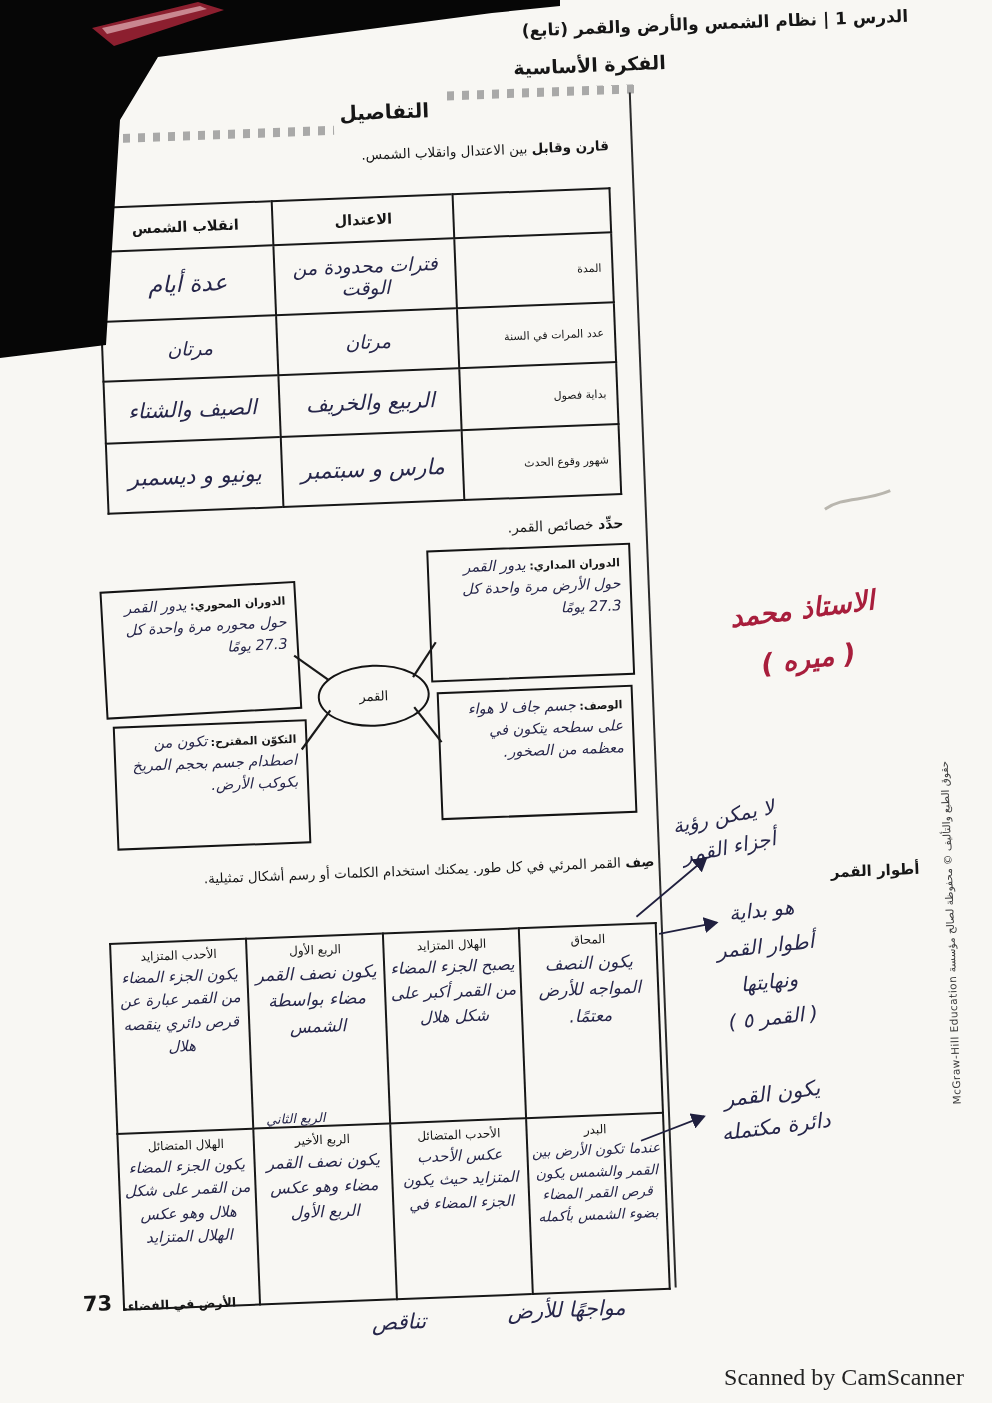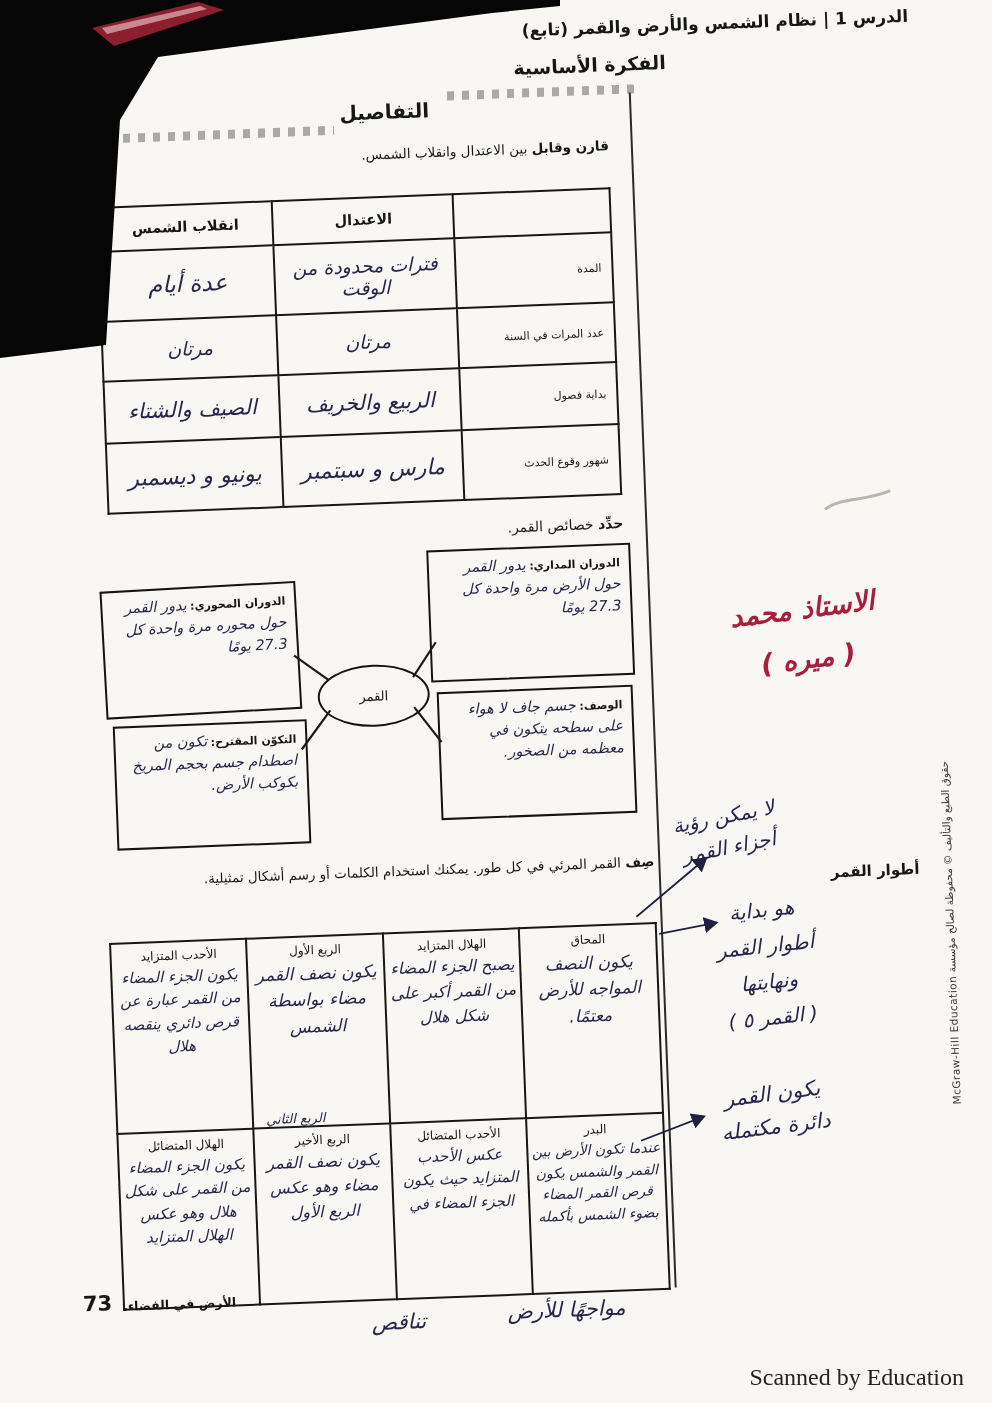--- a/index.html
+++ b/index.html
@@ -239,13 +239,13 @@
     </g>
     <g stroke="#20203f" stroke-width="1.8" marker-end="url(#ah)">
       <line x1="628" y1="922" x2="700" y2="866"></line>
       <line x1="650" y1="940" x2="708" y2="931"></line>
       <line x1="624" y1="1146" x2="688" y2="1124"></line>
     </g>
     <path d="M832 522 C 850 510, 872 516, 898 506" stroke="#b9b6ae" stroke-width="3" fill="none"></path>
   </svg>
 </div>
 
-<div class="abs cam">Scanned by Education</div>
+<div class="abs cam">Scanned by CamScanner</div>
 
 </body></html>

